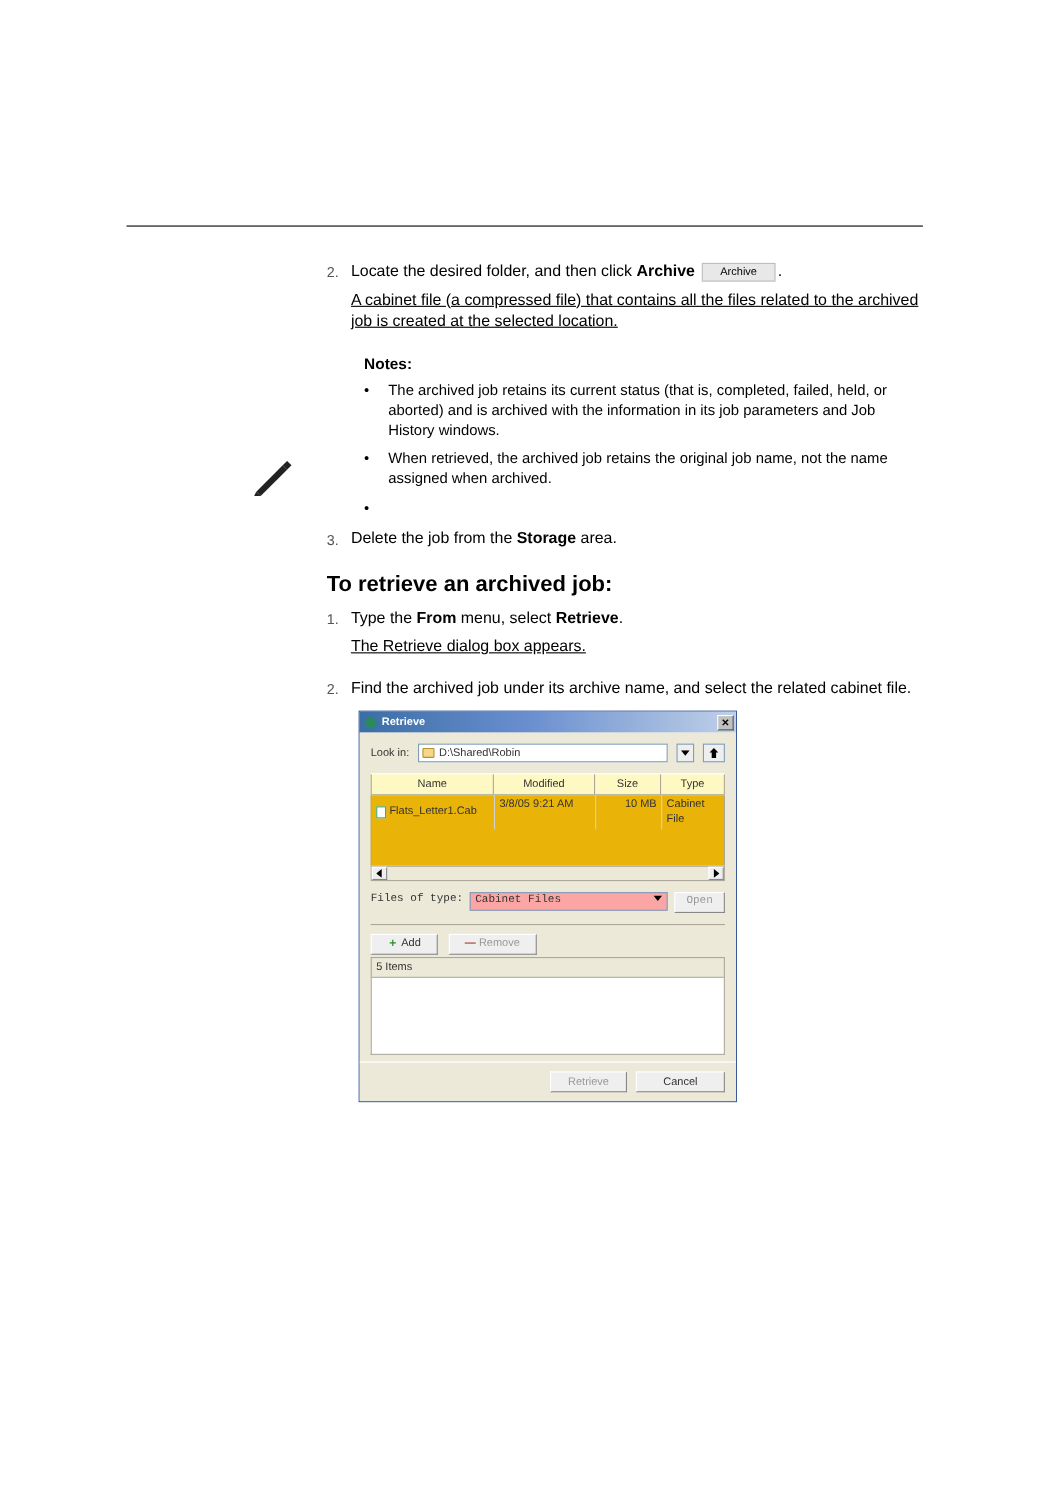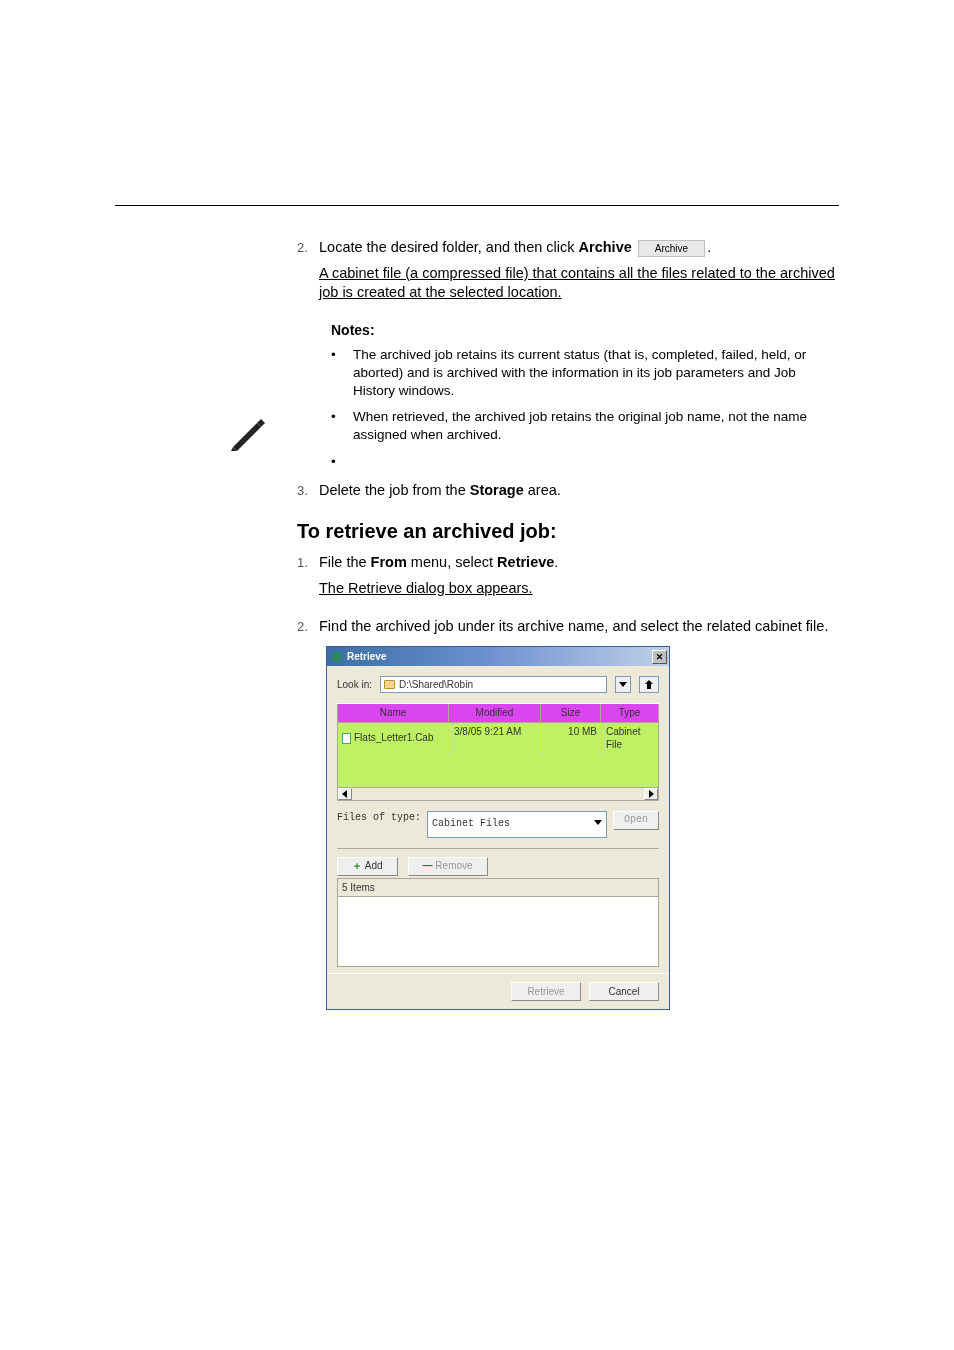--- a/index.html
+++ b/index.html
@@ -92,31 +92,31 @@
     border:1px solid #fff; border-right-color:#555; border-bottom-color:#555; color:#000; font-size:9px; font-weight:bold;
   }
   .dlg-body { background:#ece9d8; padding:10px 10px 6px 10px; }
   .lookrow { display:flex; align-items:center; gap:8px; margin-bottom:10px; }
   .look-input {
     flex:1; background:#fff; border:1px solid #7f9db9; height:17px;
     display:flex; align-items:center; padding:0 3px; gap:4px;
   }
   .dd-btn { width:16px; height:17px; background:#efefef; border:1px solid #7f9db9; display:flex; align-items:center; justify-content:center;}
   .up-btn { width:20px; height:17px; background:#efefef; border:1px solid #7f9db9; display:flex; align-items:center; justify-content:center;}
-  .grid-head { display:flex; background:#d946ef; border-top:1px solid #fff; border-bottom:1px solid #aca899; }
+  .grid-head { display:flex; background:#fef9c3; border-top:1px solid #fff; border-bottom:1px solid #aca899; }
   .gh { border-right:1px solid #aca899; padding:2px 4px; font-size:10px; text-align:center;}
   .gh:first-child{ border-left:1px solid #aca899;}
-  .grid-body { background:#bef264; height:64px; border-left:1px solid #aca899; border-right:1px solid #aca899; }
+  .grid-body { background:#eab308; height:64px; border-left:1px solid #aca899; border-right:1px solid #aca899; }
   .grid-row { display:flex; }
   .gc { border-right:1px solid #d0d0d0; padding:2px 4px; font-size:10px;}
   .gc:first-child{ display:flex; align-items:center; gap:3px; }
   .grid-scroll { display:flex; height:14px; background:#ece9d8; border:1px solid #aca899; }
   .sc-btn { width:14px; background:#efefef; border:1px solid #fff; border-right-color:#888; border-bottom-color:#888; display:flex;align-items:center;justify-content:center;}
   .typerow { display:flex; align-items:flex-start; gap:6px; margin-top:10px;font-family:Liberation Mono, monospace; }
-  .type-input { flex:1; background:#ffffff; border:1px solid #7f9db9; height:27px; display:flex; align-items:center; justify-content:space-between; padding-left:4px;}
+  .type-input { flex:1; background:#fca5a5; border:1px solid #7f9db9; height:17px; display:flex; align-items:center; justify-content:space-between; padding-left:4px;}
   .btn {
     background:#efefef; border:1px solid #888; border-top-color:#fff; border-left-color:#fff;
     height:19px; display:inline-flex; align-items:center; justify-content:center; padding:0 10px; font-size:10px;
   }
   .btn.disabled { color:#999; }
   .sep { border-top:1px solid #aca899; margin:10px 0 8px; }
   .addrow { display:flex; gap:10px; margin-bottom:2px;}
   .addrow .btn { padding:0 14px; }
   .items-head { border:1px solid #aca899; background:#ece9d8; padding:2px 4px;}
   .items-body { background:#fff; border:1px solid #aca899; border-top:none; height:70px;}
@@ -179,21 +179,21 @@
         </div>
       </div>
     </div>
 
     <div class="heading">To retrieve an archived job:</div>
 
     <div class="numlist">
       <div class="num-item">
         <div class="num">1.</div>
         <div class="body">
-          <span>File the </span><span class="bold">From</span><span> menu, select </span><span class="bold">Retrieve</span><span>.</span>
+          <span>Type the </span><span class="bold">From</span><span> menu, select </span><span class="bold">Retrieve</span><span>.</span>
           <div class="para">The Retrieve dialog box appears.</div>
         </div>
       </div>
       <div class="num-item">
         <div class="num">2.</div>
         <div class="body">
           <span>Find the archived job under its archive name, and select the related cabinet file.</span>
         </div>
       </div>
     </div>
@@ -273,18 +273,18 @@
 
         <div class="addrow">
           <div class="btn"><span class="plus-ic">＋</span>&nbsp;<span>Add</span></div>
           <div class="btn disabled"><span class="minus-ic">—</span>&nbsp;<span>Remove</span></div>
         </div>
         <div class="items-head">5 Items</div>
         <div class="items-body"></div>
       </div>
       <div class="dlg-foot">
         <div class="btn disabled" style="width:70px">Retrieve</div>
-        <div class="btn" style="width:70px">Cancel</div>
+        <div class="btn" style="width:81px">Cancel</div>
       </div>
     </div>
 
   </div>
 </div>
 
 </body></html>

